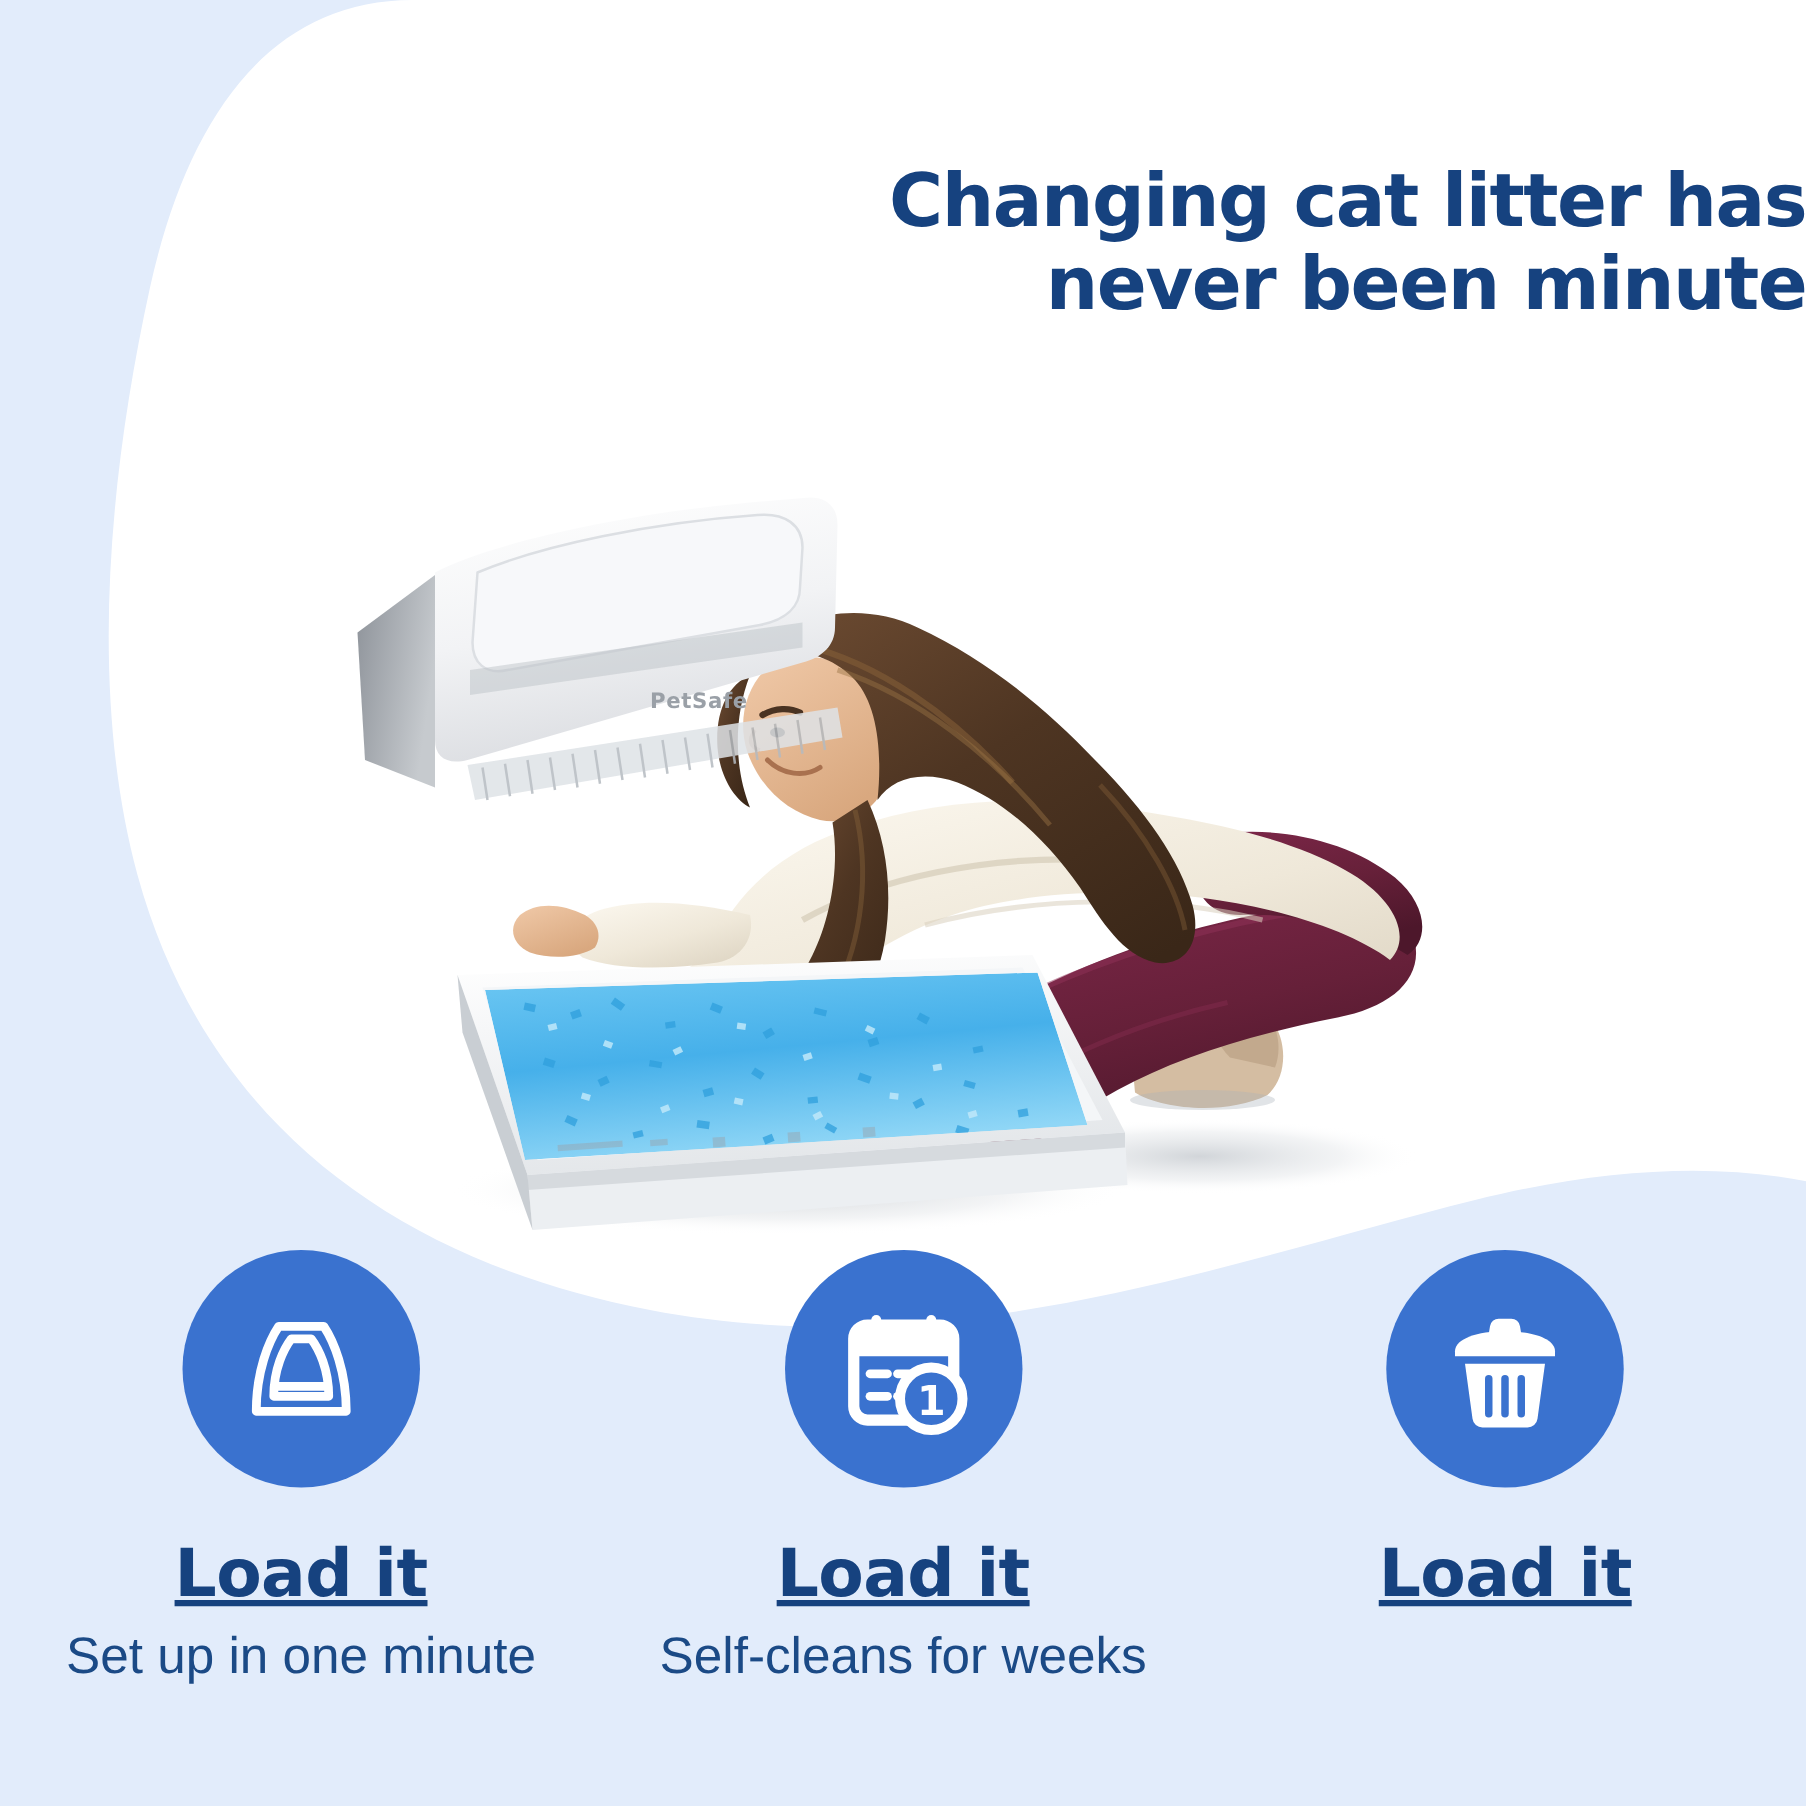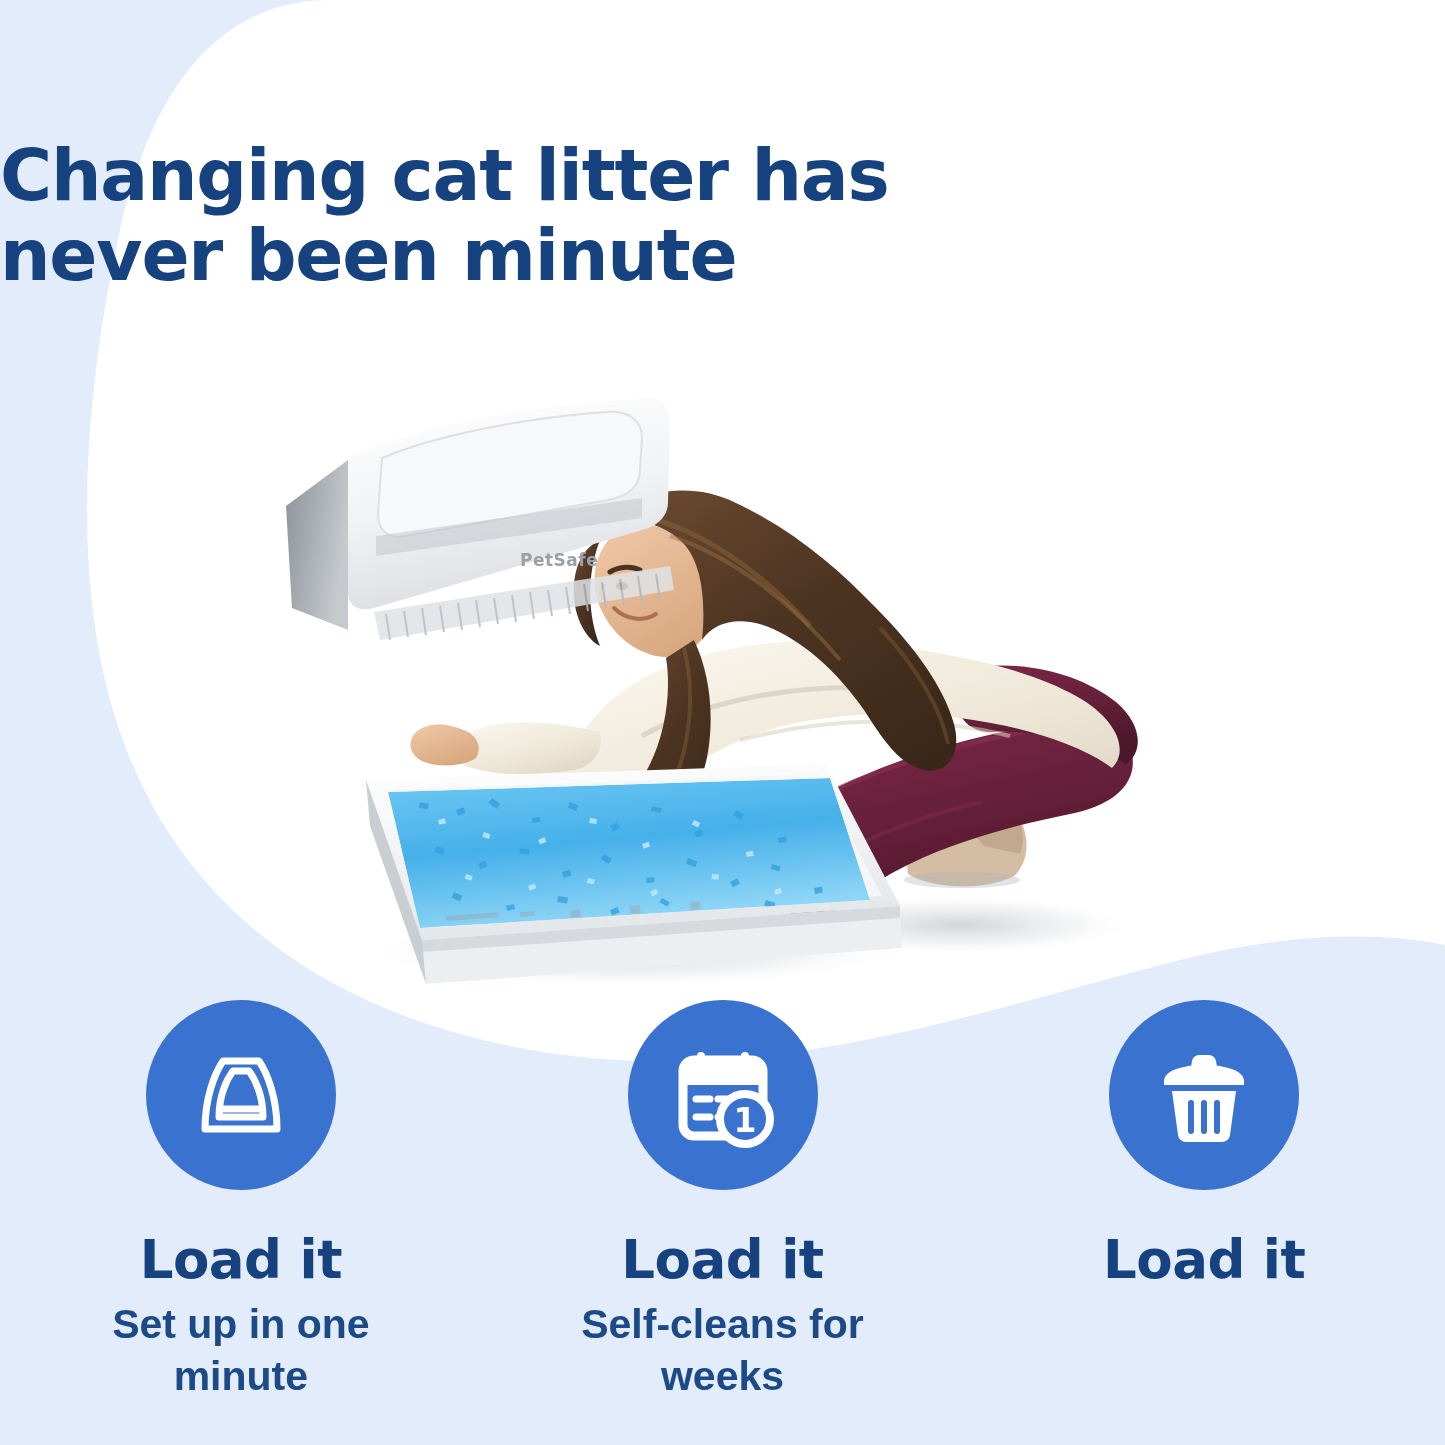--- a/index.html
+++ b/index.html
@@ -30,25 +30,25 @@
     width: 1445px;
     height: 1445px;
   }
 
   
   .headline {
     position: absolute;
     left: 0;
     top: 88px;
     width: 1445px;
-    text-align: left;
+    text-align: right;
     color: #16427f;
     font-family: "DejaVu Sans", sans-serif;
     font-weight: 700;
-    font-size: 71px;
+    font-size: 59px;
     line-height: 1.13;
     letter-spacing: -1.2px;
     z-index: 6;
   }
   .headline .line {
     display: block;
     white-space: nowrap;
   }
 
   
@@ -88,26 +88,27 @@
     flex: none;
   }
   .feature-title {
     margin-top: 42px;
     color: #16427f;
     font-family: "DejaVu Sans", sans-serif;
     font-weight: 700;
     font-size: 53px;
     line-height: 1.05;
     letter-spacing: -0.5px;
+    text-decoration: underline;
   }
   .feature-sub {
     margin-top: 10px;
     color: #1b4a86;
     font-family: "Liberation Sans", sans-serif;
-    font-weight: 700;
+    font-weight: 400;
     font-size: 41px;
     line-height: 1.28;
     text-align: center;
     max-width: 400px;
   }
 </style>
 </head>
 <body>
 
 <div id="stage">

